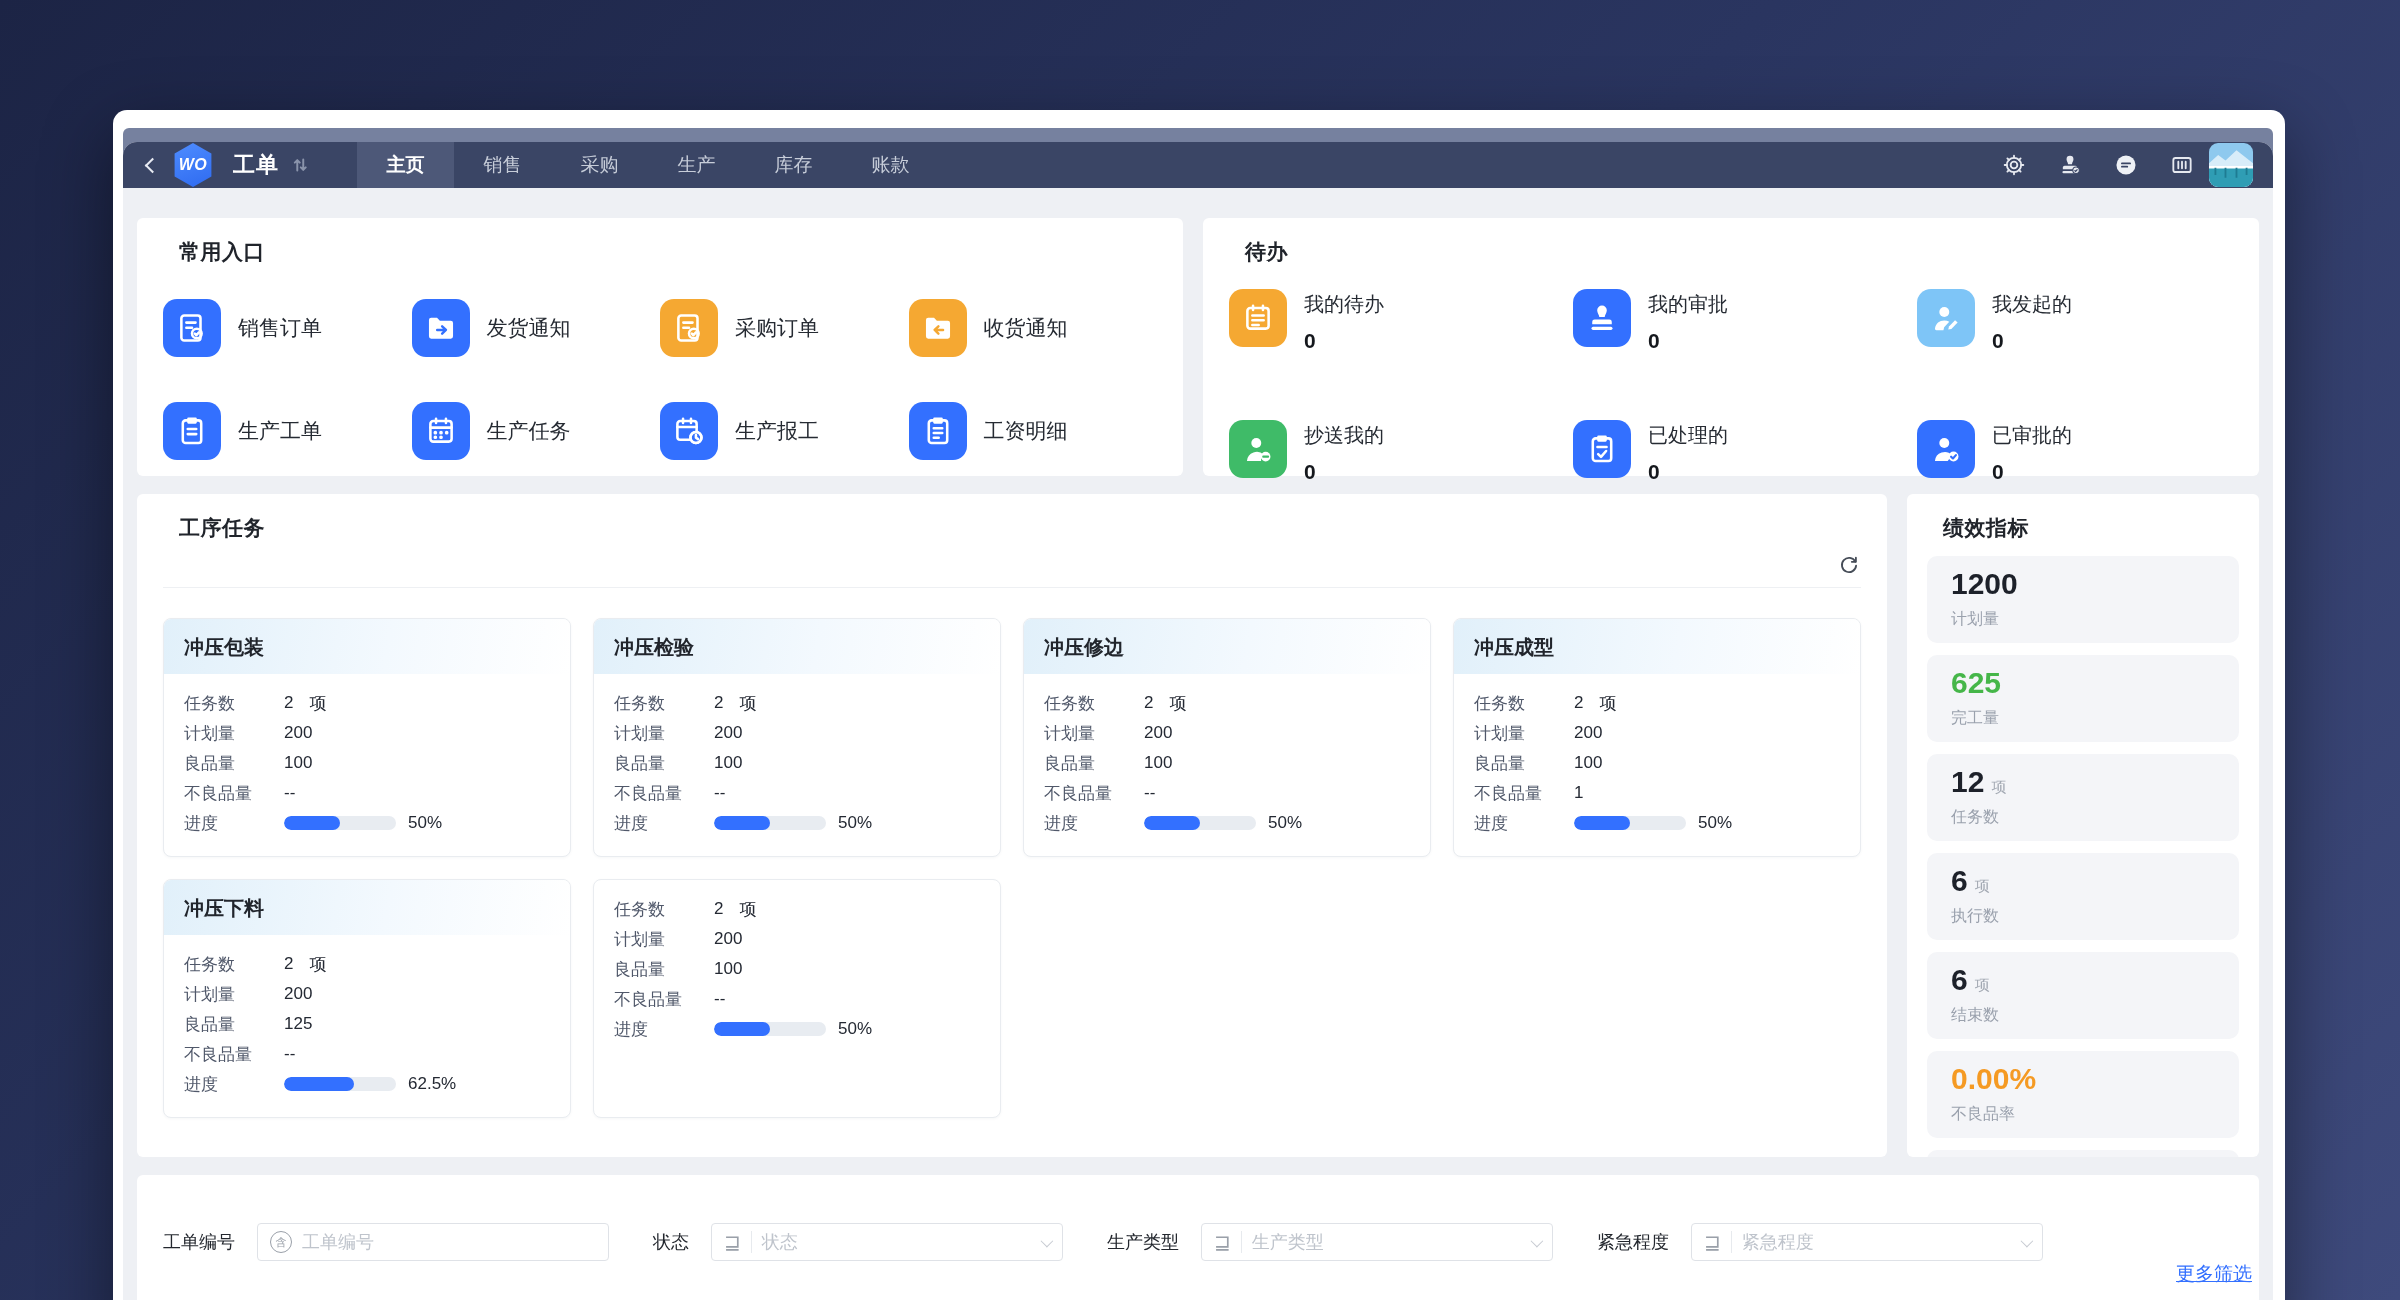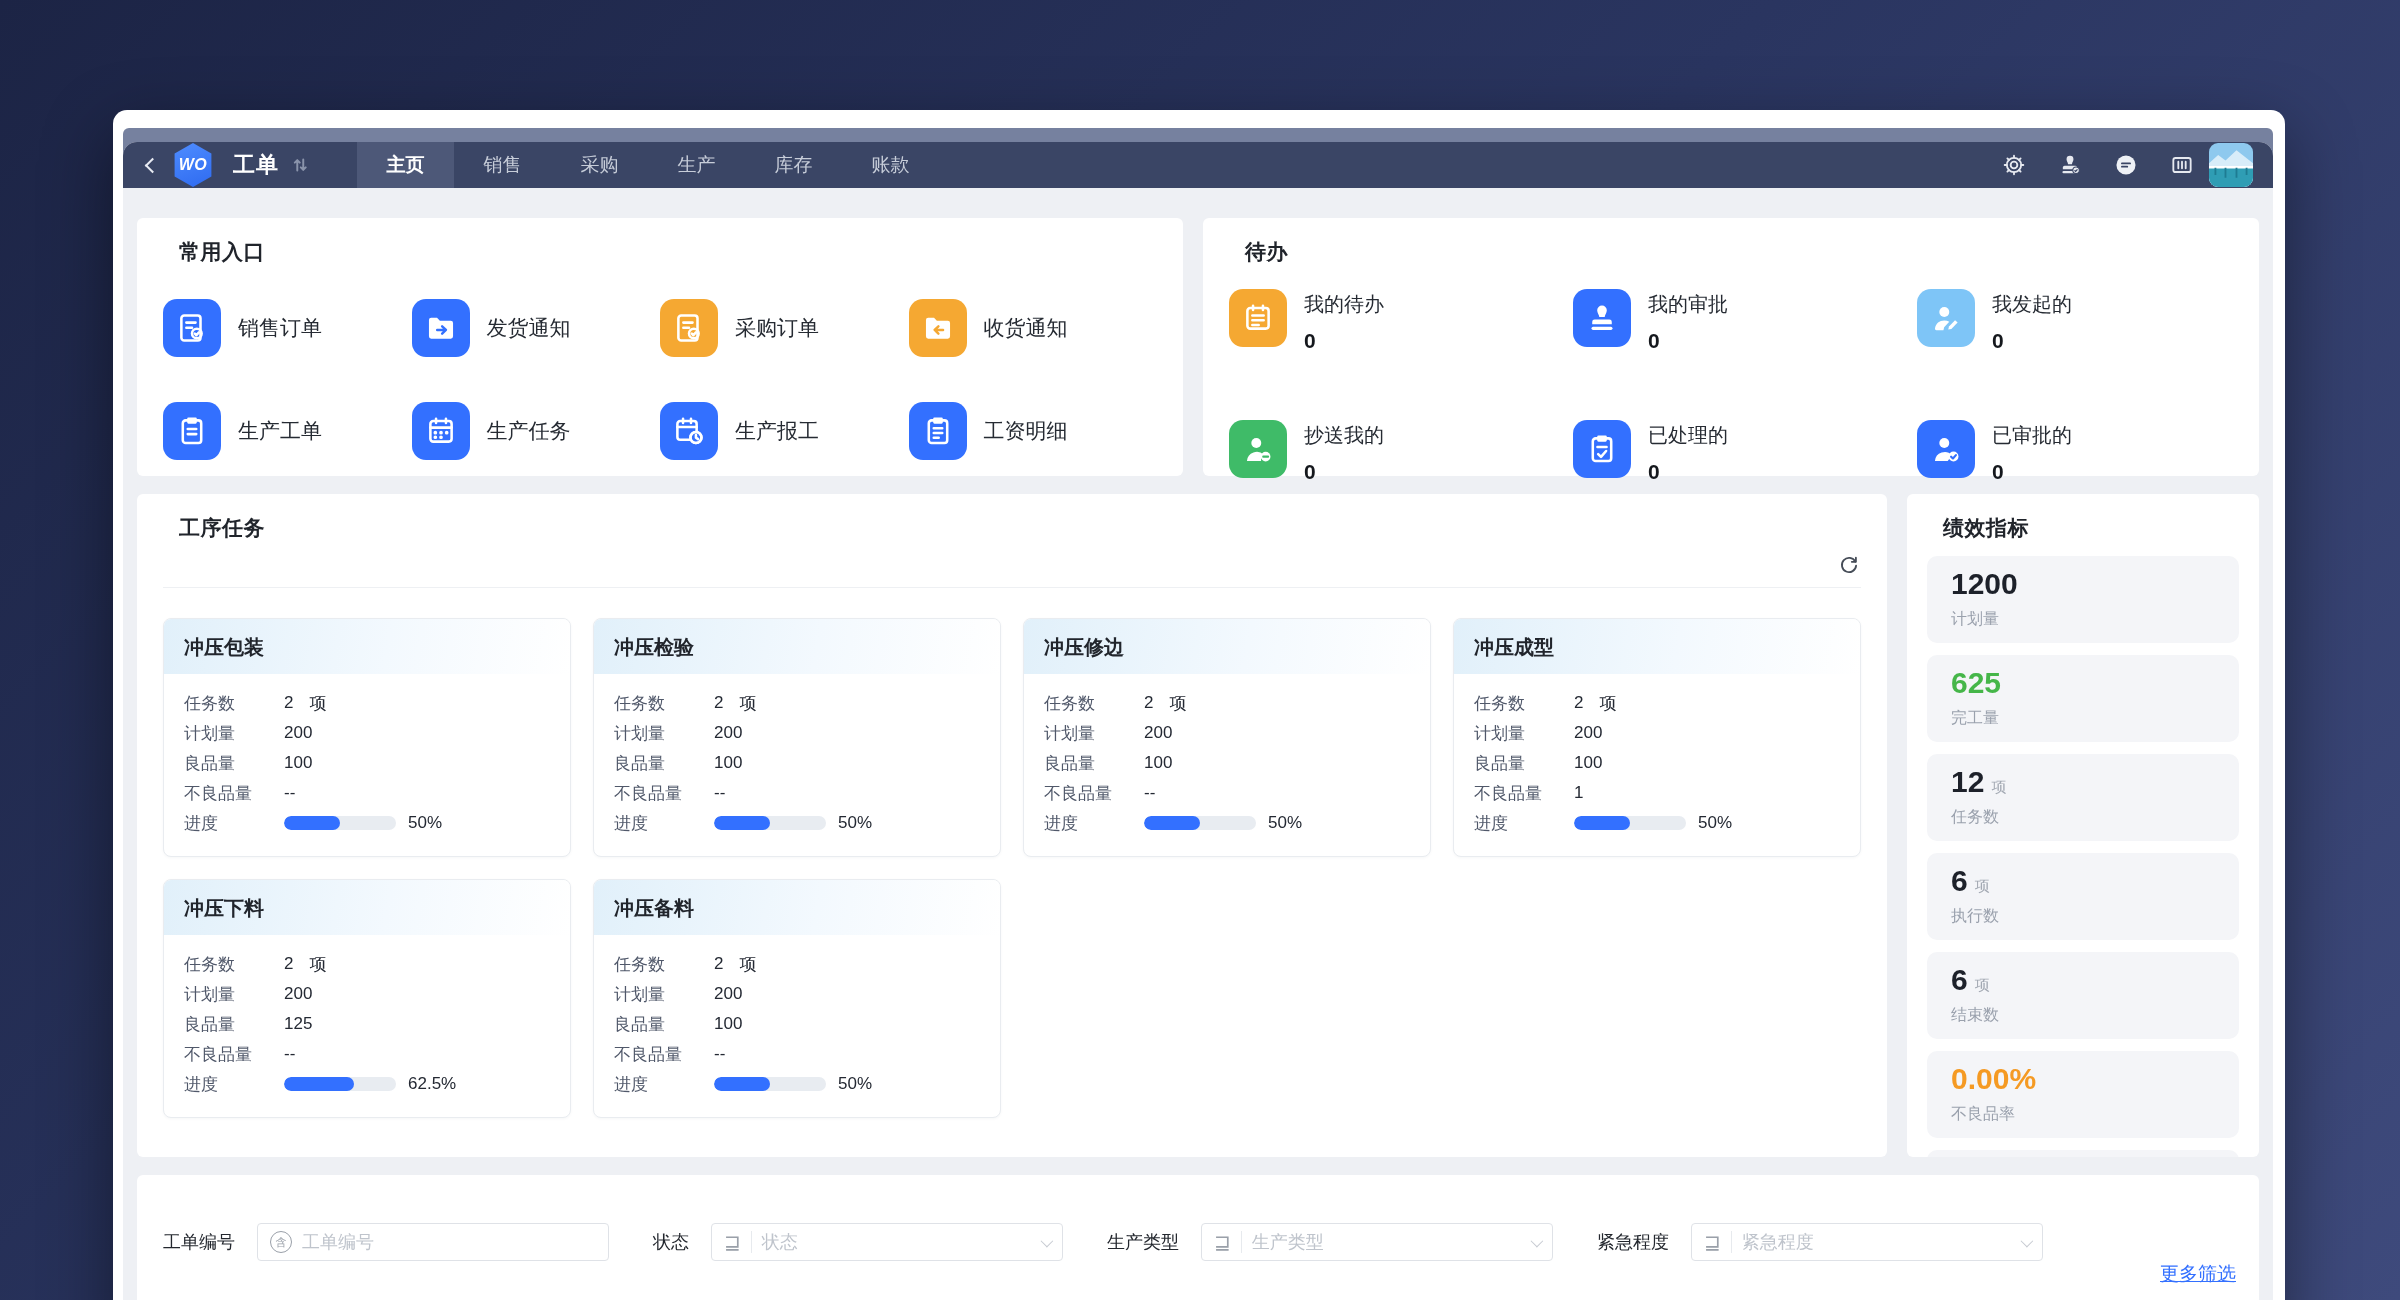--- a/index.html
+++ b/index.html
@@ -526,21 +526,20 @@
                   <div class="p-row">
                     <div class="p-lbl">进度</div>
                     <div class="p-bar">
                         <div class="p-fill" style="width: 62.5%;"></div>
                       </div>
                     <div class="p-pct">62.5%</div>
                   </div>
                 </div>
               </div>
                 <div class="p-card">
-                <div class="p-card-head">冲压备料</div>
                 <div class="p-card-body">
                   <div class="p-row">
                     <div class="p-lbl">任务数</div>
                     <div class="p-val">2</div>
                     <div class="p-unit">项</div>
                   </div>
                   <div class="p-row">
                     <div class="p-lbl">计划量</div>
                     <div class="p-val">200</div>
                   </div>
@@ -644,13 +643,13 @@
                 <div class="sel-chev"></div>
               </div>
             </div>
             </div>
       </div>
 
     </div>
   </div>
  </div>
 </div>
-<span class="more-link" style="position:absolute; right:164px; top:1261px;">更多筛选</span>
+<span class="more-link" style="position:absolute; right:148px; top:1261px;">更多筛选</span>
 
 </body></html>

